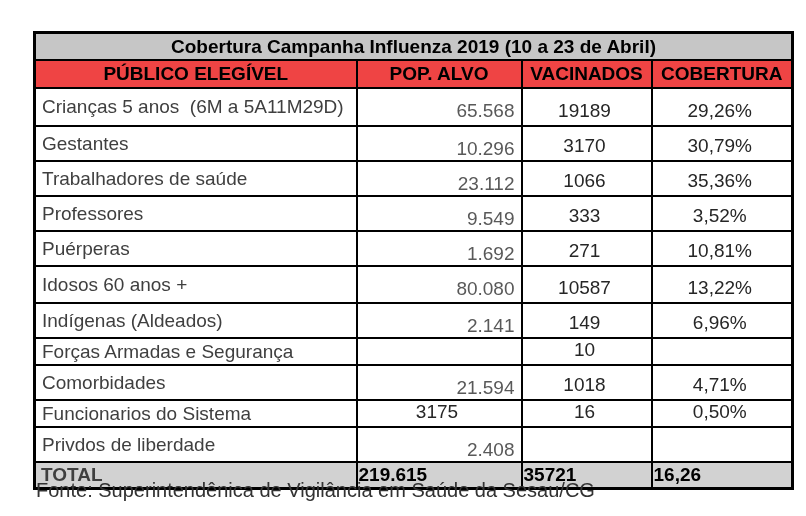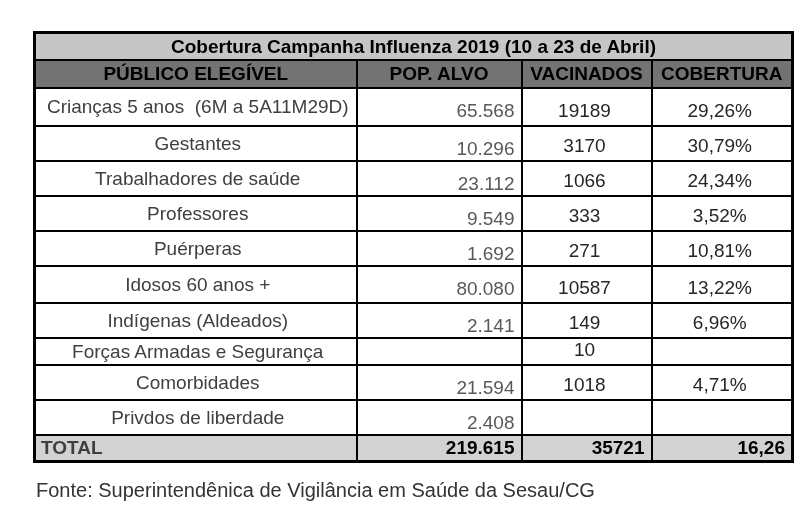--- a/index.html
+++ b/index.html
@@ -35,37 +35,37 @@
   tr.title-row th {
     background: #c6c6c6;
     height: 23px;
     text-align: center;
     font-weight: bold;
     color: #000000;
     border-bottom: 2px solid #000000;
   }
   
   tr.colhead-row th {
-    background: #737373;
+    background: #ef4444;
     height: 24px;
     text-align: center;
     font-weight: bold;
     color: #000000;
   }
   
   tbody tr { height: 20px; }
   tbody tr:nth-child(1)  { height: 38px; }
   tbody tr:nth-child(3)  { height: 31px; }
   tbody tr:nth-child(4)  { height: 29px; }
   tbody tr:nth-child(5)  { height: 21px; }
   tbody tr:nth-child(6)  { height: 37px; }
   tbody tr:nth-child(11) { height: 27px; }
 
   td.label {
-    text-align: center;
+    text-align: left;
     vertical-align: middle;
     color: #3f3f3f;
     padding: 0 2px 0 6px;
   }
   td.pop {
     text-align: right;
     vertical-align: top;
     color: #595959;
     padding: 11px 6px 0 2px;
   }
@@ -77,21 +77,21 @@
   }
   
   tfoot tr { height: 26px; }
   tfoot td {
     background: #d2d2d2;
     font-weight: bold;
     color: #000000;
     vertical-align: middle;
   }
   tfoot td.label { padding-left: 5px; text-align: left; margin-left: 44px; }
-  tfoot td.num   { text-align: right; padding-right: 6px; }
+  tfoot td.num   { padding-right: 6px; }
 
   .fonte {
     position: absolute;
     left: 36px;
     top: 479px;
     font-size: 20px;
     color: #333333;
   }
 </style>
 </head>
@@ -127,21 +127,21 @@
       <tr>
         <td class="label">Gestantes</td>
         <td class="pop">10.296</td>
         <td class="vac">3170</td>
         <td class="cob">30,79%</td>
       </tr>
       <tr>
         <td class="label">Trabalhadores de saúde</td>
         <td class="pop">23.112</td>
         <td class="vac">1066</td>
-        <td class="cob">24,34%</td>
+        <td class="cob">35,36%</td>
       </tr>
       <tr>
         <td class="label">Professores</td>
         <td class="pop">9.549</td>
         <td class="vac">333</td>
         <td class="cob">3,52%</td>
       </tr>
       <tr>
         <td class="label">Puérperas</td>
         <td class="pop">1.692</td>
@@ -166,20 +166,26 @@
         <td class="vac">10</td>
         <td class="cob"></td>
       </tr>
       <tr>
         <td class="label">Comorbidades</td>
         <td class="pop">21.594</td>
         <td class="vac">1018</td>
         <td class="cob">4,71%</td>
       </tr>
       <tr>
+        <td class="label">Funcionarios do Sistema</td>
+        <td class="pop vac">3175</td>
+        <td class="vac">16</td>
+        <td class="cob">0,50%</td>
+      </tr>
+      <tr>
         <td class="label">Privdos de liberdade</td>
         <td class="pop">2.408</td>
         <td class="vac"></td>
         <td class="cob"></td>
       </tr>
     </tbody>
     <tfoot>
       <tr>
         <td class="label">TOTAL</td>
         <td class="num">219.615</td>

